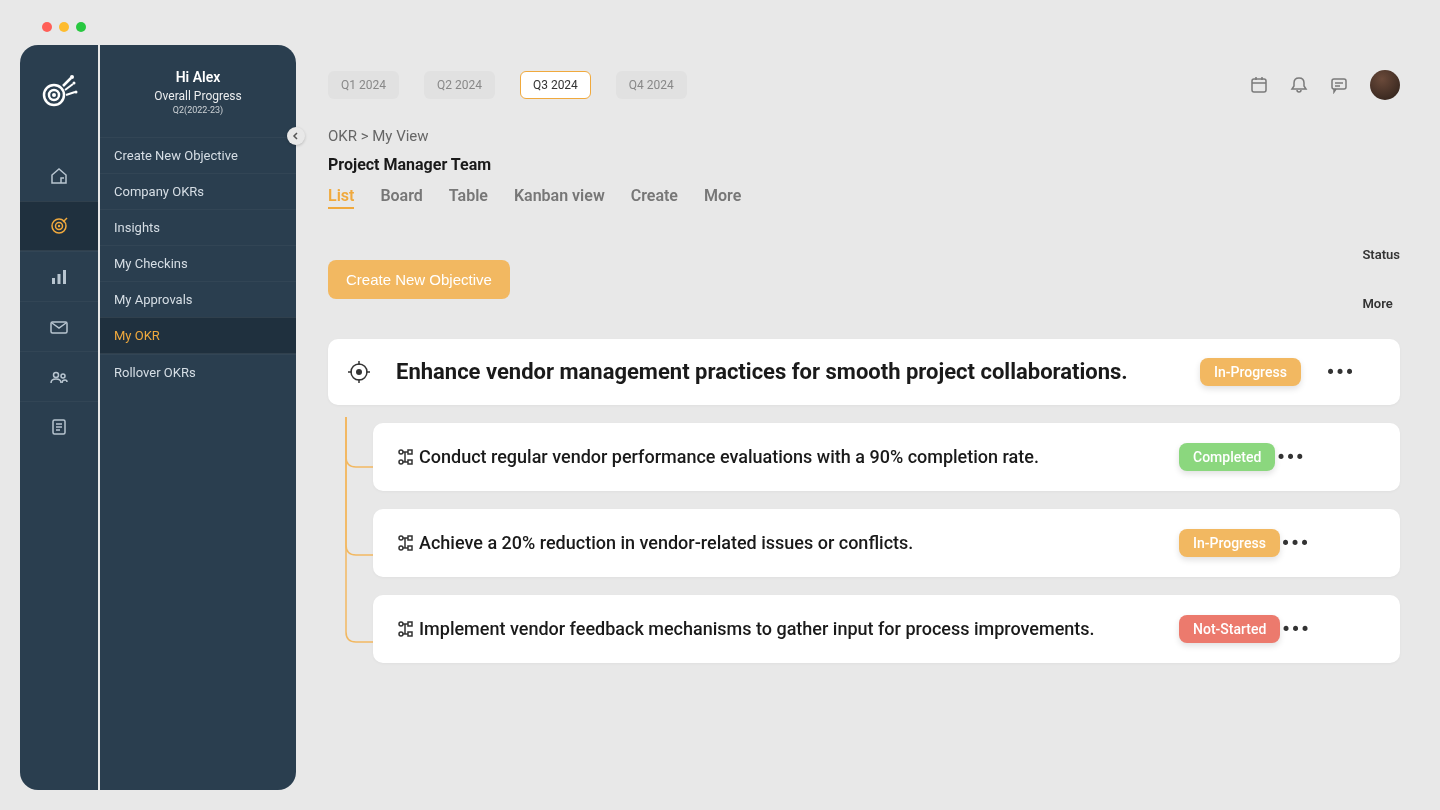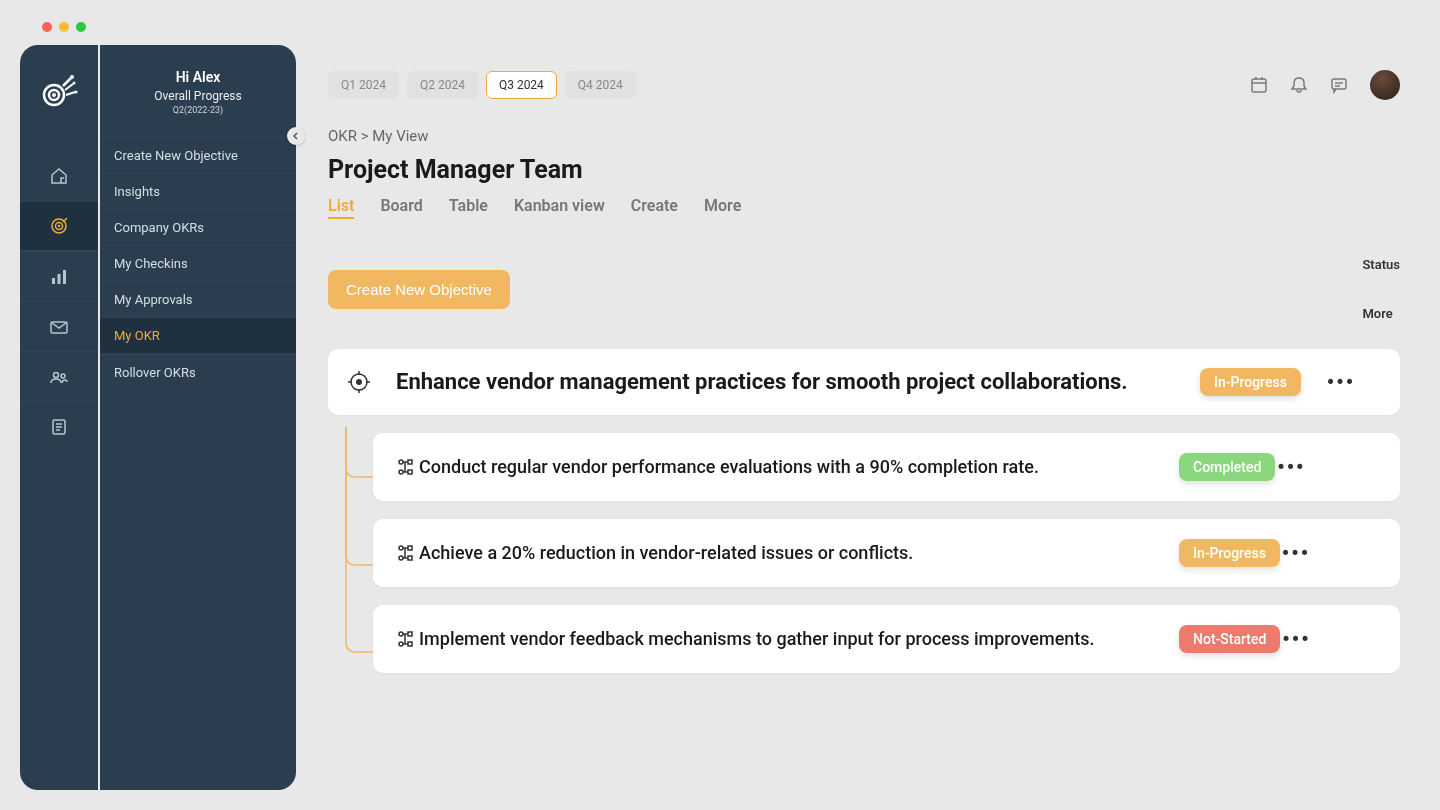--- a/index.html
+++ b/index.html
@@ -118,21 +118,21 @@
   flex: 1;
   padding: 20px 20px 20px 32px;
   position: relative;
 }
 .topbar {
   display: flex;
   align-items: center;
   justify-content: space-between;
   height: 40px;
 }
-.quarters { display: flex; gap: 8px; }
+.quarters { display: flex; gap: 25px; }
 .q-chip {
   padding: 6px 12px;
   font-size: 12px;
   color: #888;
   border: 1px solid transparent;
   border-radius: 6px;
   background: #E1E1E1;
   cursor: pointer;
 }
 .q-chip.active {
@@ -148,21 +148,21 @@
   cursor: pointer;
 }
 
 .breadcrumb {
   margin-top: 22px;
   font-size: 15px;
   color: #666;
 }
 .page-title {
   margin-top: 10px;
-  font-size: 25px;
+  font-size: 16px;
   font-weight: 700;
   color: #1a1a1a;
 }
 .view-tabs {
   display: flex;
   gap: 26px;
   margin-top: 12px;
   font-size: 16px;
   font-weight: 600;
   color: #777;
@@ -343,22 +343,22 @@
       <div class="sub-sub">Overall Progress</div>
       <div class="sub-small">Q2(2022-23)</div>
     </div>
     <div class="collapse-btn">
       <svg width="8" height="8" viewBox="0 0 8 8">
           <path d="M5 1 L2 4 L5 7" stroke="#555" stroke-width="1.5" fill="none"></path>
         </svg>
     </div>
     <div class="sub-items" id="sub-items">
         <div class="sub-item">Create New Objective</div>
+        <div class="sub-item">Company OKRs</div>
         <div class="sub-item">Insights</div>
-        <div class="sub-item">Company OKRs</div>
         <div class="sub-item">My  Checkins</div>
         <div class="sub-item">My Approvals</div>
         <div class="sub-item active">My OKR</div>
         <div class="sub-item">Rollover OKRs</div>
       </div>
   </div>
 
   <div class="main">
     <div class="topbar">
       <div class="quarters" id="quarters">

